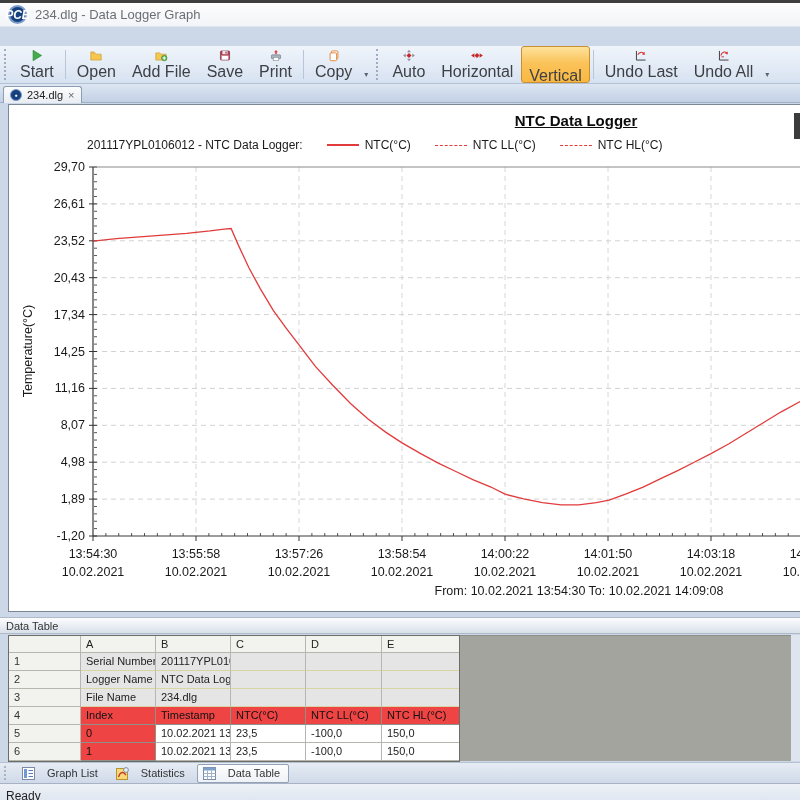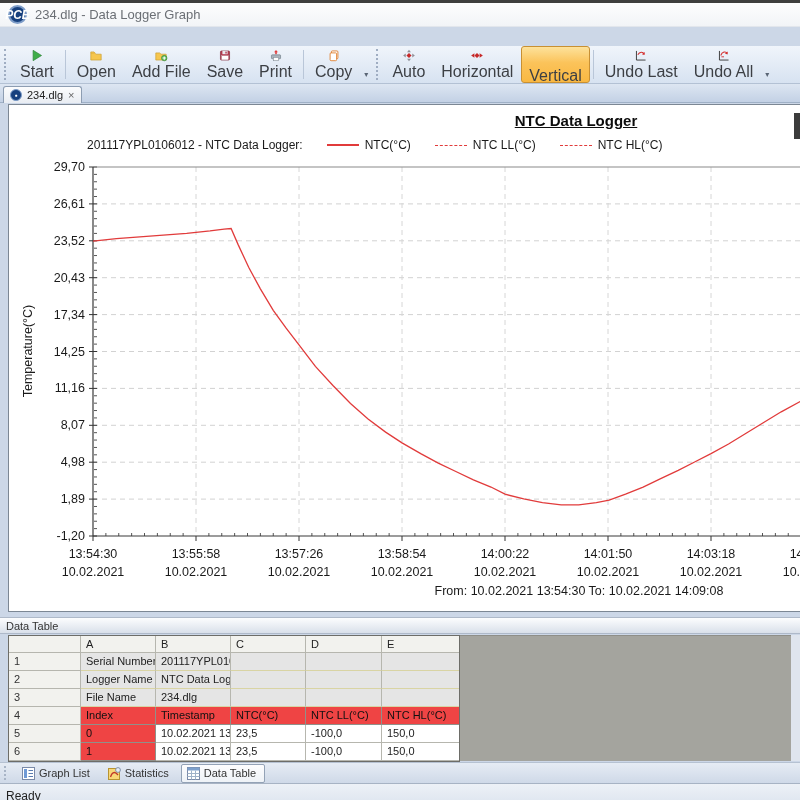--- a/index.html
+++ b/index.html
@@ -75,21 +75,21 @@
   .cell-gray  { background:#ef4444; border-bottom-color:#90908a; border-right-color:#90908a; color:#111; }
   .cell-white { background:#ffffff; }
   #dt-filler { position:absolute; left:460px; top:635px; width:331px; height:126px; background:#a4a49e;
                border-top:1px solid #8e8e88; }
   #dt-right-strip { position:absolute; left:791px; top:635px; width:9px; height:126px; background:#dfe5ee; }
 
   
   #bottom-tabs { position:absolute; left:0; top:762px; width:800px; height:21px;
                  background:linear-gradient(#e6ecf4,#cfd9e8); border-top:1px solid #b6c2d2;
                  display:flex; align-items:center; }
-  .btab { display:flex; align-items:center; gap:4px; font-size:11px; color:#333; padding:2px 8px 2px 5px;
+  .btab { display:flex; align-items:center; gap:12px; font-size:11px; color:#333; padding:2px 8px 2px 5px;
           margin-left:3px; border:1px solid transparent; border-radius:2px; }
   .btab.active { background:linear-gradient(#fdfdfe,#eef2f7); border:1px solid #93a2b6; }
   .bticon { width:13px; height:13px; display:block; }
   #statusbar { position:absolute; left:0; top:783px; width:800px; height:24px;
                background:linear-gradient(#edf1f7,#dbe3ee); border-top:1px solid #a7b3c4;
                display:flex; align-items:center; font-size:12px; color:#222; padding-left:6px; }
 </style>
 </head>
 <body>
 

